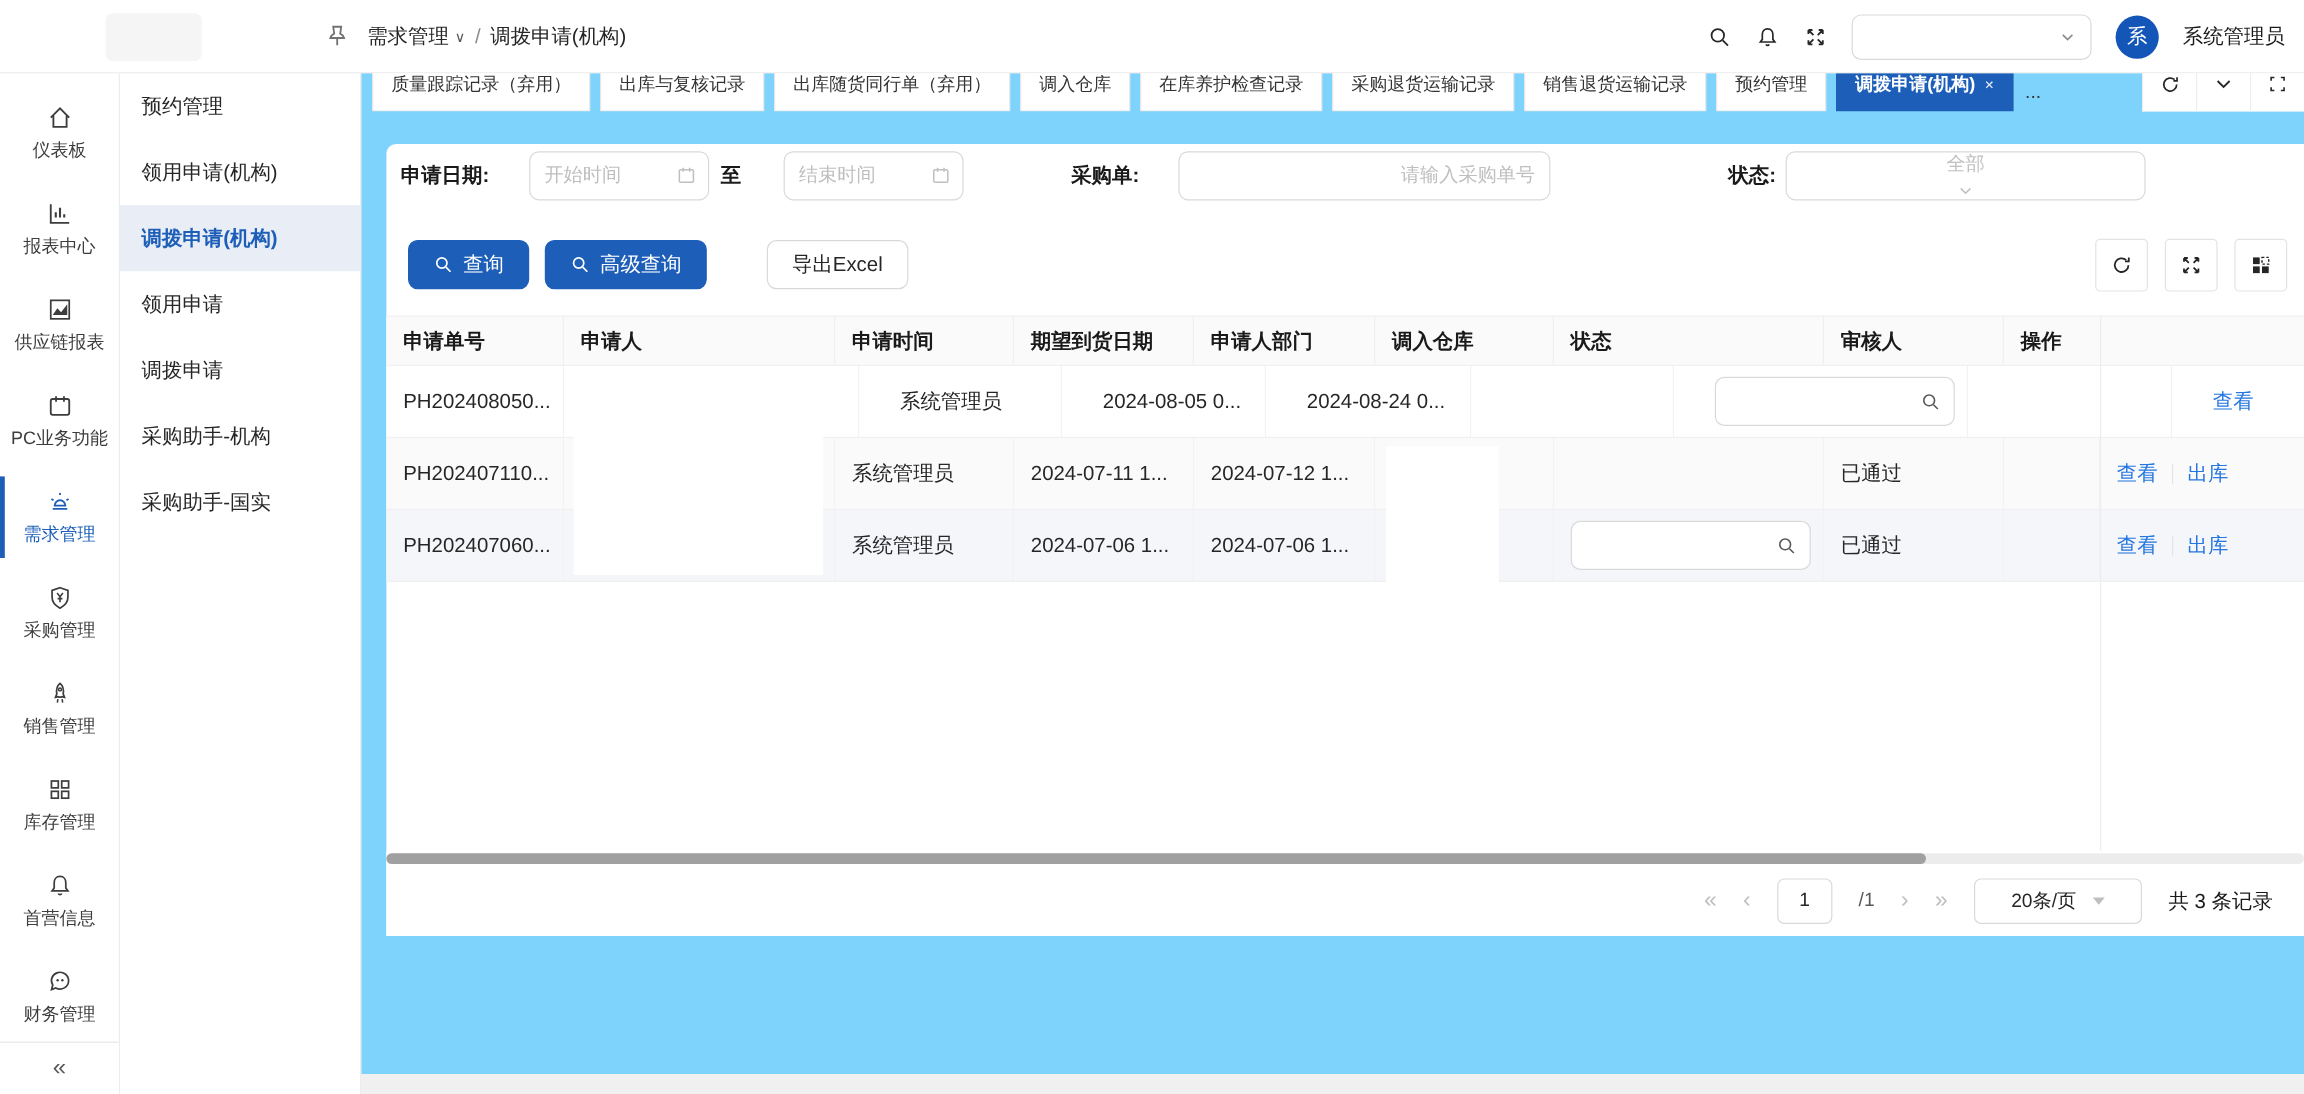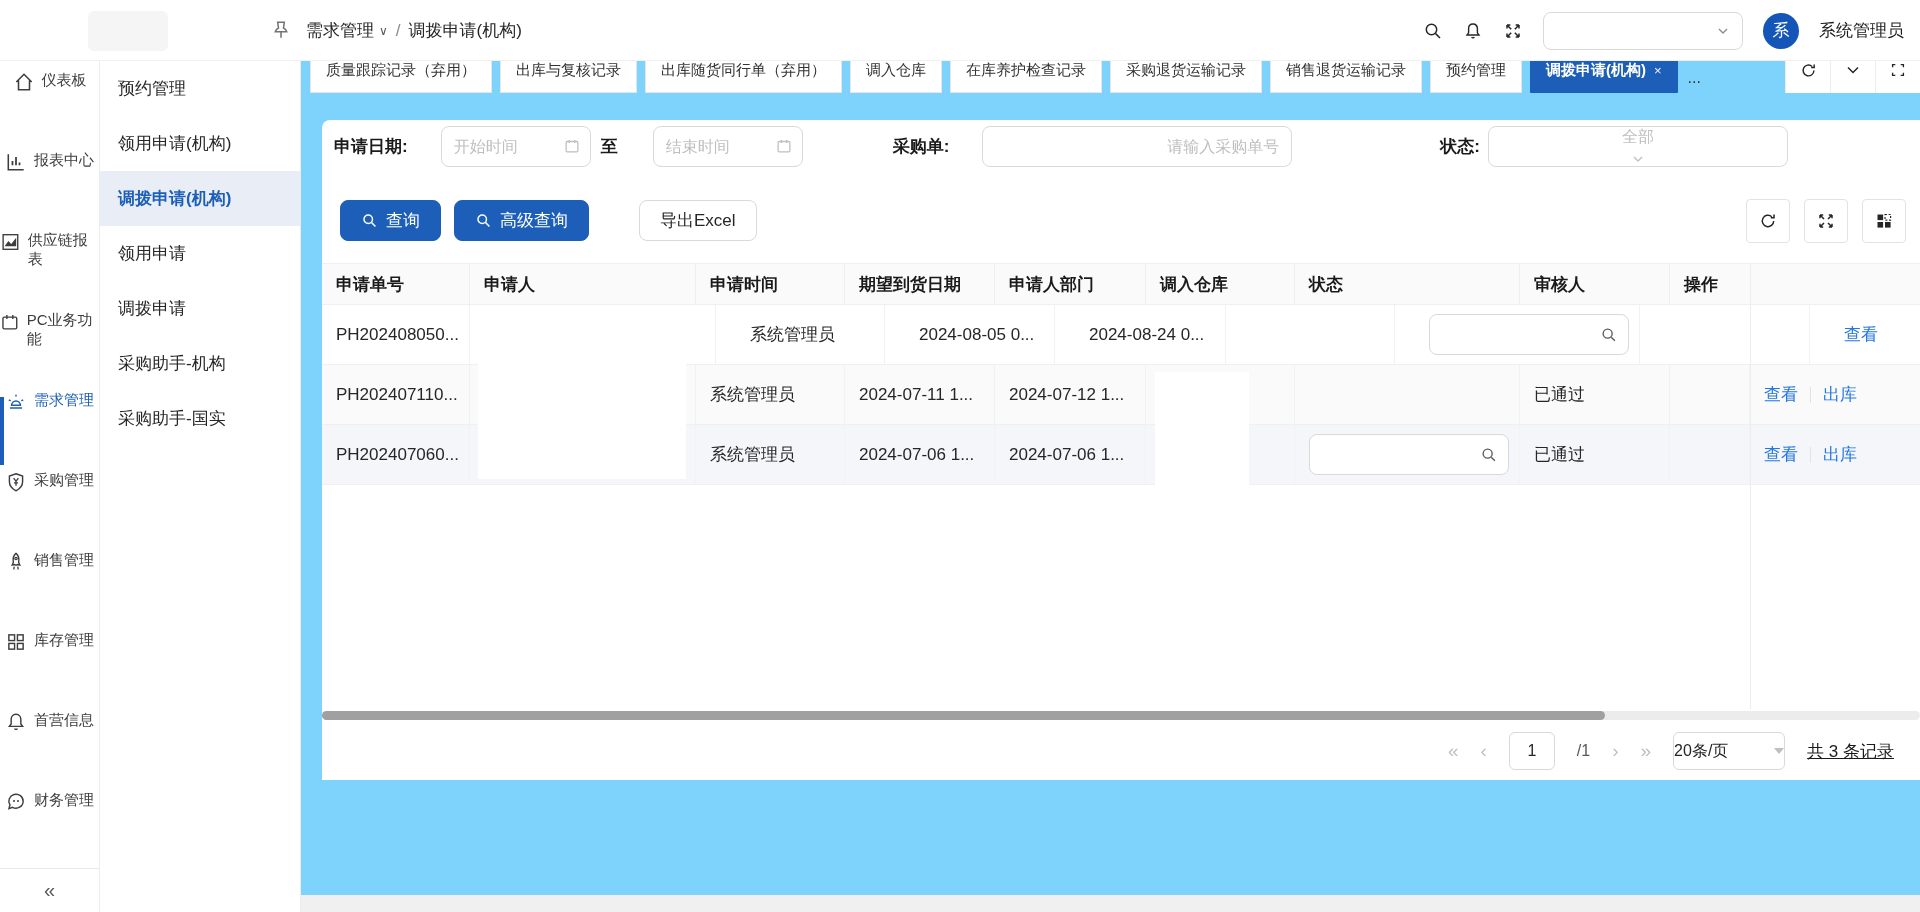--- a/index.html
+++ b/index.html
@@ -16,21 +16,21 @@
   .crumb-caret { color:#595959; font-size:12px; }
   .crumb-sep { color:#8c8c8c; }
   .top-right { position:absolute; right:16px; top:0; height:61px; display:flex; align-items:center; gap:20px; }
   .top-icon { cursor:pointer; }
   .top-select { width:200px; height:38px; border:1px solid #d9d9d9; border-radius:8px; background:#fff; display:flex; align-items:center; justify-content:flex-end; padding-right:12px; cursor:pointer; }
   .avatar { width:36px; height:36px; border-radius:50%; background:#1456b8; color:#fff; font-size:17px; display:flex; align-items:center; justify-content:center; cursor:pointer; }
   .username { font-size:17px; color:#1a1a1a; }
 
   
   .rail { position:absolute; top:61px; left:0; width:100px; height:851px; background:#fff; border-right:1px solid #ececec; padding-top:10px; z-index:4; }
-  .rail-item { height:80px; display:flex; align-items:flex-start; justify-content:center; gap:7px; font-size:15px; color:#3d3d3d; position:relative; cursor:pointer; }
+  .rail-item { height:80px; display:flex; flex-direction:column; align-items:center; justify-content:center; gap:7px; font-size:15px; color:#3d3d3d; position:relative; cursor:pointer; }
   .rail-item svg { color:#3d3d3d; }
   .rail-item.active { color:#1d5fb8; }
   .rail-item.active svg { color:#1d5fb8; }
   .rail-item.active::before { content:""; position:absolute; left:0; top:6px; bottom:6px; width:4px; background:#1d5fb8; }
   .rail-collapse { position:absolute; left:0; bottom:0; width:99px; height:44px; background:#fff; border-top:1px solid #e8e8e8; display:flex; align-items:center; justify-content:center; font-size:20px; color:#595959; cursor:pointer; }
 
   
   .submenu { position:absolute; top:61px; left:100px; width:201px; height:851px; background:#fff; border-right:1px solid #ececec; z-index:3; }
   .submenu-item { height:55px; display:flex; align-items:center; padding-left:18px; font-size:17px; color:#262626; cursor:pointer; white-space:nowrap; }
   .submenu-item.active { background:#e9eef6; color:#1d5fb8; font-weight:700; }
@@ -91,23 +91,23 @@
   
   .hscroll { position:absolute; top:589px; left:0; width:1598px; height:13px; background:#fff; }
   .hscroll .track { position:absolute; left:0; top:2px; width:1598px; height:9px; background:#ececec; border-radius:5px; }
   .hscroll .thumb { position:absolute; left:0; top:2px; width:1283px; height:9px; background:#a0a0a0; border-radius:5px; cursor:pointer; }
 
   
   .pager { position:absolute; left:0; bottom:0; width:1598px; height:58px; background:#fff; display:flex; align-items:center; justify-content:flex-end; gap:22px; padding-right:26px; font-size:16px; color:#8c8c8c; }
   .pg-arrow { font-size:19px; color:#bfbfbf; cursor:pointer; }
   .pg-cur { width:46px; height:38px; border:1px solid #d9d9d9; border-radius:6px; display:flex; align-items:center; justify-content:center; color:#262626; font-size:16px; background:#fff; cursor:pointer; }
   .pg-total-pages { color:#595959; }
-  .pg-size { width:112px; height:38px; border:1px solid #d9d9d9; border-radius:6px; display:flex; align-items:center; justify-content:space-between; gap:14px; color:#262626; background:#fff; cursor:pointer; }
+  .pg-size { width:140px; height:38px; border:1px solid #d9d9d9; border-radius:6px; display:flex; align-items:center; justify-content:center; gap:14px; color:#262626; background:#fff; cursor:pointer; }
   .pg-size .tri { width:0; height:0; border-left:5px solid transparent; border-right:5px solid transparent; border-top:6px solid #bfbfbf; }
-  .pg-total { color:#1a1a1a; font-size:17px;text-decoration:underline; }
+  .pg-total { color:#1a1a1a; font-size:17px; }
 </style>
 </head>
 <body>
 
 <div class="topbar">
   <div class="logo-ph"></div>
   <div class="pin">
     <svg width="22" height="22" viewBox="0 0 20 20">
         <path d="M7 3h6l-.7 5.2c1.6.8 2.5 1.9 2.9 3.3H4.8c.4-1.4 1.3-2.5 2.9-3.3L7 3z" fill="none" stroke="#737373" stroke-width="1.4"></path>
         <path d="M10 11.5V17" stroke="#737373" stroke-width="1.4"></path>

